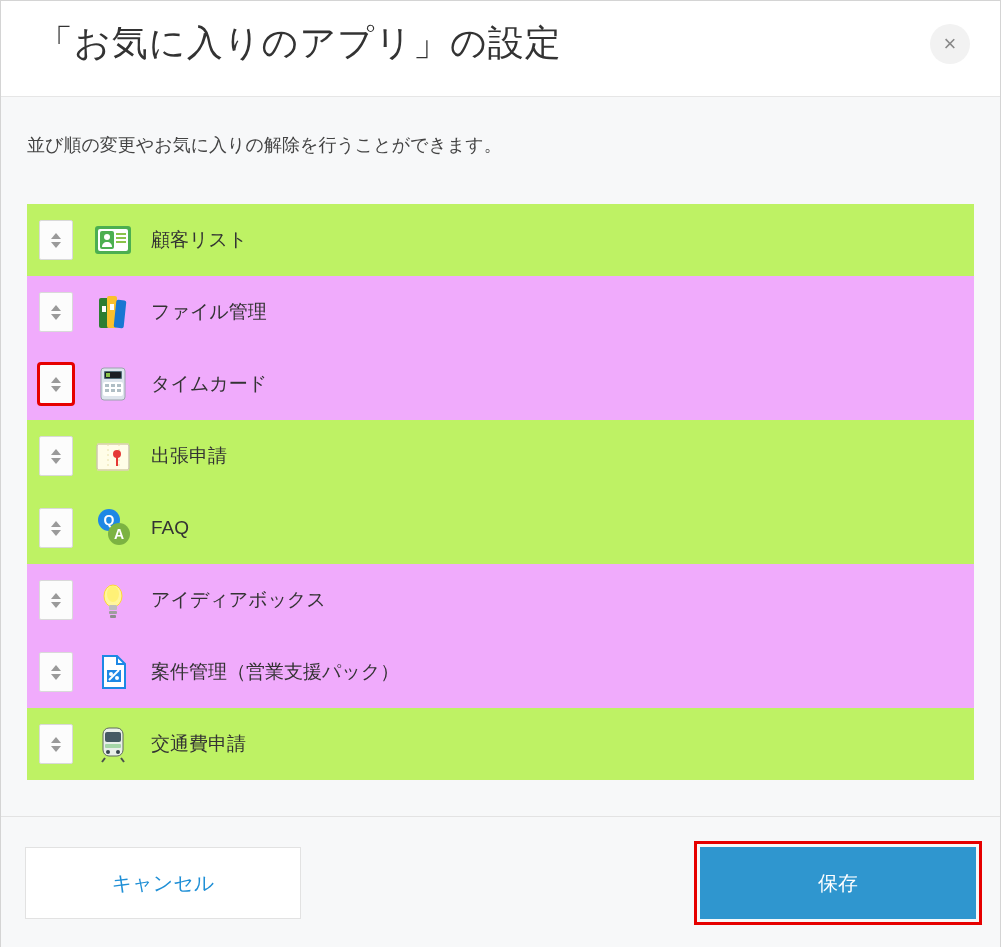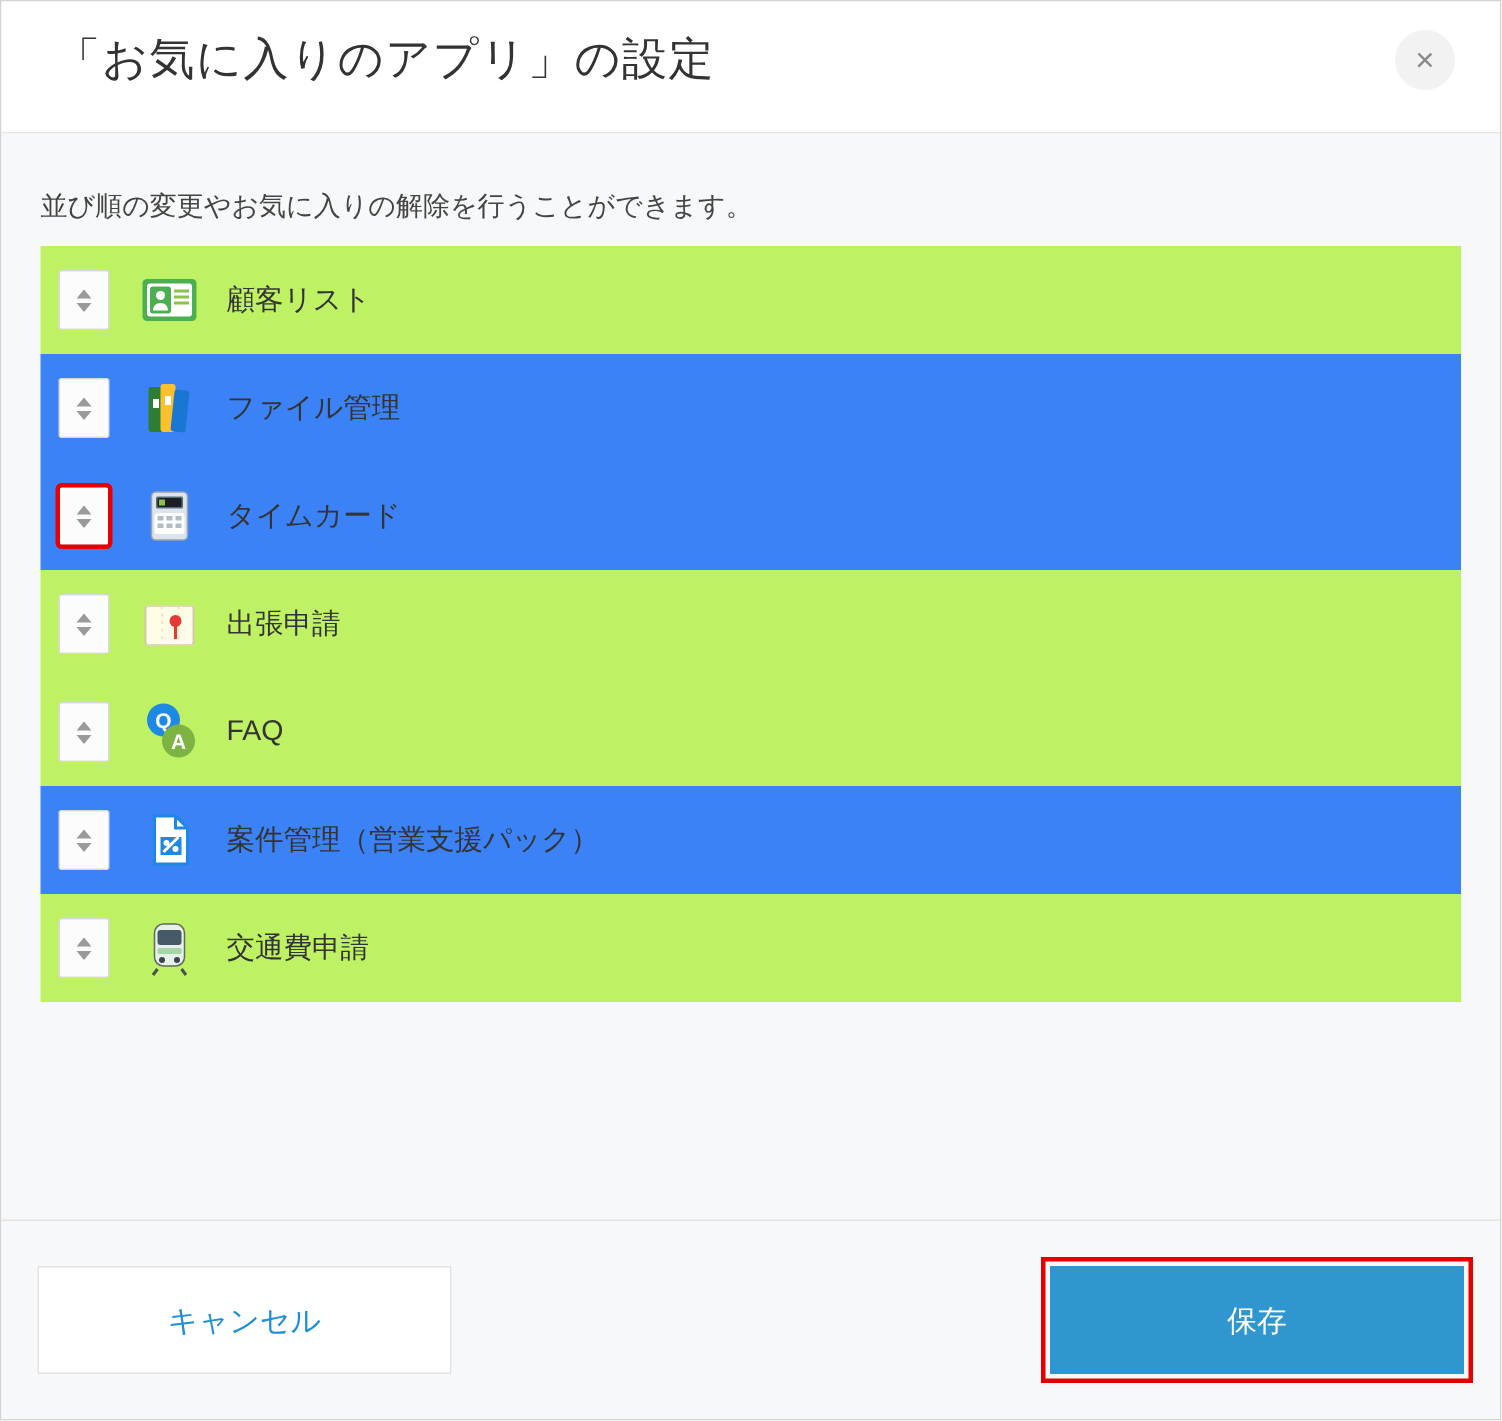--- a/index.html
+++ b/index.html
@@ -1,26 +1,26 @@
 <!DOCTYPE html>
 <html><head>
   <meta charset="utf-8">
   <style>
     *{box-sizing:border-box;margin:0;padding:0}
     html,body{width:1001px;height:947px;font-family:"Hiragino Kaku Gothic ProN","Yu Gothic","Meiryo",sans-serif;background:#fff;color:#333}
     .dialog{width:1001px;height:947px;border:1px solid #d4d4d4;display:flex;flex-direction:column}
     .hdr{display:flex;align-items:center;justify-content:space-between;padding:18px 30px 28px 36px;border-bottom:1px solid #e6e6e6;background:#fff}
-    .title{font-size:30px;font-weight:400;color:#333;letter-spacing:1px}
+    .title{font-size:36px;font-weight:400;color:#333;letter-spacing:1px}
     .close{width:40px;height:40px;border-radius:50%;background:#f2f2f2;display:flex;align-items:center;justify-content:center;font-size:22px;color:#888;cursor:pointer}
     .body{flex:1;background:#f7f8f9;padding:36px 26px 36px 26px}
-    .desc{font-size:18px;color:#444;margin-bottom:15px}
+    .desc{font-size:18px;color:#444;margin-bottom:47px}
     .list{}
     .row{display:flex;align-items:center;height:72px;padding:0 12px}
     .row.even{background:#bef264}
-    .row.odd{background:#3b82f6}
+    .row.odd{background:#f0abfc}
     .row.hl .sortbox{outline:3px solid #e60000;outline-offset:-1px}
     .sortbox{width:34px;height:40px;border:1px solid #d9d9d9;border-radius:2px;background:#fcfcfc;display:flex;flex-direction:column;align-items:center;justify-content:center;cursor:grab;margin-right:18px}
     .sortbox .tri{width:0;height:0;border-left:5px solid transparent;border-right:5px solid transparent}
     .sortbox .tri.up{border-bottom:6px solid #9a9a9a;margin-bottom:3px}
     .sortbox .tri.dn{border-top:6px solid #9a9a9a}
     .ic{width:44px;height:44px;margin-right:16px;display:flex;align-items:center;justify-content:center}
     .lbl{font-size:19px;color:#333}
     .ftr{display:flex;align-items:center;justify-content:space-between;padding:30px 24px;background:#f7f8f9;border-top:1px solid #e3e3e3}
     .btn{display:flex;align-items:center;justify-content:center;font-size:20px;cursor:pointer}
     .btn.cancel{width:276px;height:72px;background:#fff;border:1px solid #e2e2e2;color:#1f8fd6}
@@ -128,20 +128,36 @@
           </div>
           <div class="lbl">FAQ</div>
         </div>
         <div class="row odd">
           <div class="sortbox">
             <div class="tri up"></div>
             <div class="tri dn"></div>
           </div>
           <div class="ic">
             <svg width="40" height="40" viewBox="0 0 40 40">
+              <ellipse cx="20" cy="16" rx="9" ry="11" fill="#fff59d" stroke="#fdd835" stroke-width="1"></ellipse>
+              <ellipse cx="20" cy="14" rx="6" ry="8" fill="#fff176"></ellipse>
+              <rect x="16" y="25" width="8" height="5" rx="1" fill="#bdbdbd"></rect>
+              <rect x="16" y="31" width="8" height="3" rx="1" fill="#9e9e9e"></rect>
+              <rect x="17" y="35" width="6" height="3" rx="1" fill="#8d8d8d"></rect>
+            </svg>
+          </div>
+          <div class="lbl">アイディアボックス</div>
+        </div>
+        <div class="row odd">
+          <div class="sortbox">
+            <div class="tri up"></div>
+            <div class="tri dn"></div>
+          </div>
+          <div class="ic">
+            <svg width="40" height="40" viewBox="0 0 40 40">
               <path d="M10 4h14l8 8v24H10z" fill="#fff" stroke="#1e88e5" stroke-width="2"></path>
               <path d="M24 4v8h8" fill="none" stroke="#1e88e5" stroke-width="2"></path>
               <rect x="14" y="18" width="14" height="12" fill="#1e88e5"></rect>
               <circle cx="18" cy="22" r="2" fill="#fff"></circle>
               <circle cx="24" cy="26" r="2" fill="#fff"></circle>
               <path d="M16 28l10-10" stroke="#fff" stroke-width="2"></path>
             </svg>
           </div>
           <div class="lbl">案件管理（営業支援パック）</div>
         </div>

